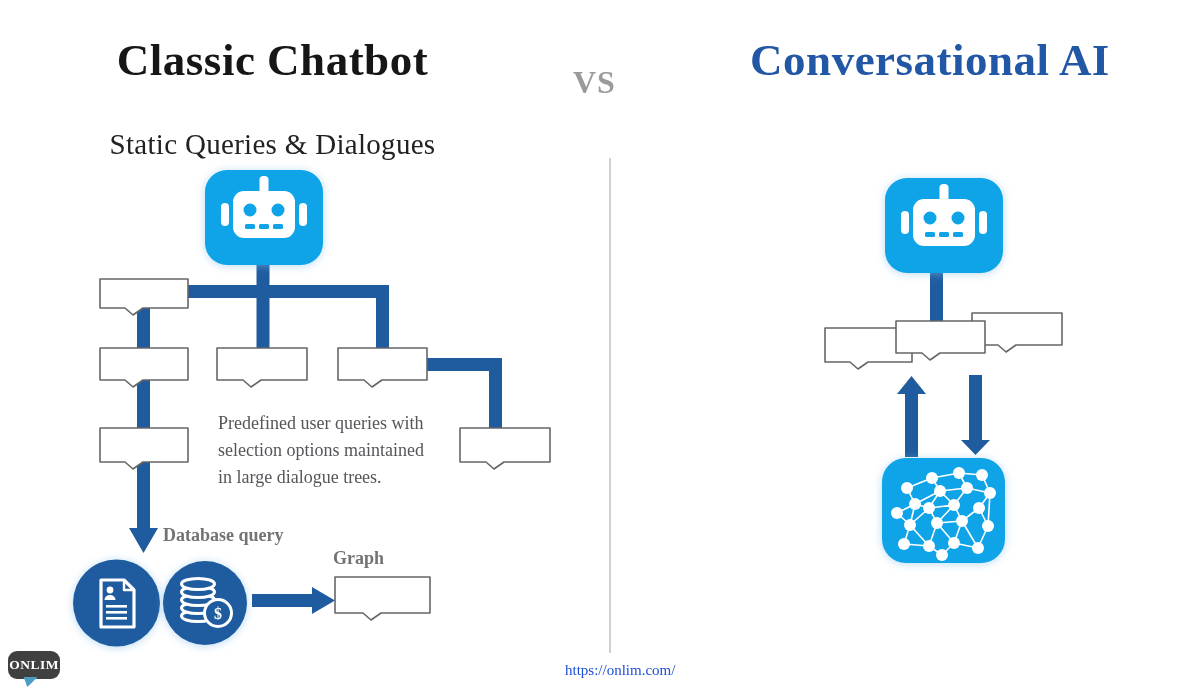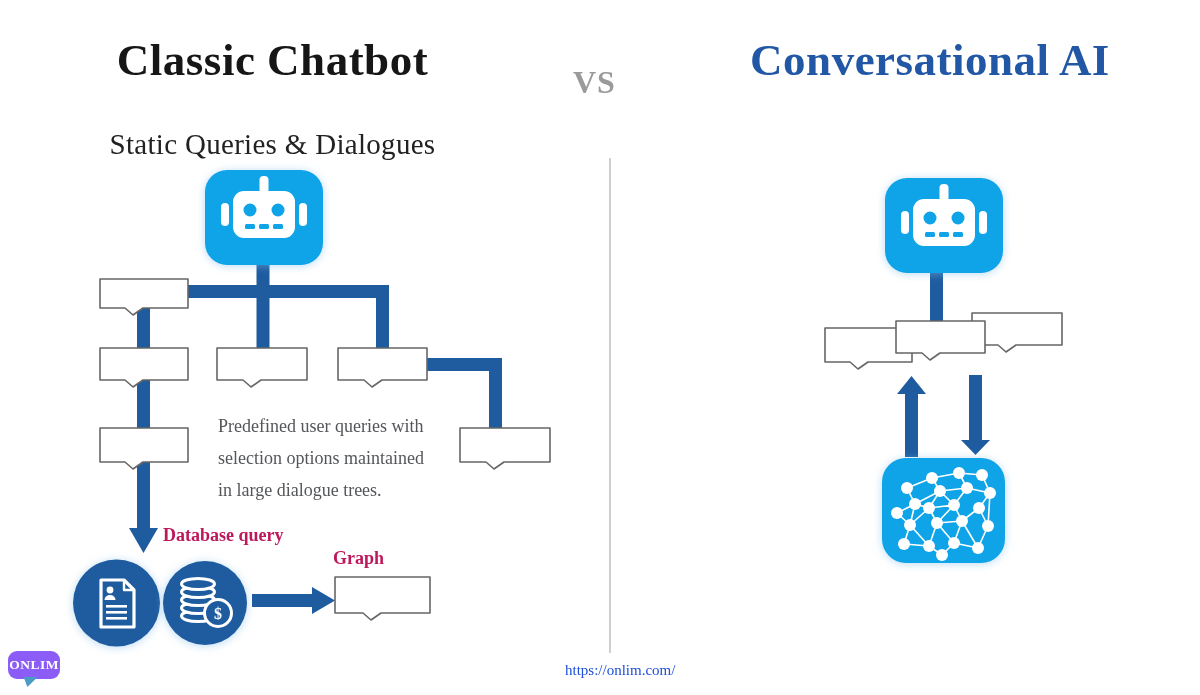--- a/index.html
+++ b/index.html
@@ -10,29 +10,29 @@
   .abs{position:absolute;}
   .title-block{top:34px;text-align:center;}
   .title-block h1{margin:0;font-size:45px;line-height:52px;font-weight:700;letter-spacing:.5px;}
   .title-block h2{margin:14px 0 0 0;font-size:29px;line-height:34px;font-weight:400;letter-spacing:.3px;}
   .left-titles{left:0;width:545px;color:#161616;}
   .left-titles h2{color:#222;margin-top:41px;}
   .right-titles{left:660px;width:540px;color:#2257a5;}
   .right-titles h2{color:#2b62a8;}
   .vs{left:573px;top:64px;font-size:32px;font-weight:600;color:#9a9a9a;letter-spacing:1px;}
   .divider{left:609px;top:158px;width:2px;height:495px;background:#cfcfcf;}
-  .para{font-size:18px;line-height:32px;color:#54565a;}
+  .para{font-size:18px;line-height:27px;color:#54565a;}
   .para-left{left:218px;top:410px;width:216px;}
   .para-right{left:705px;top:579px;width:492px;}
-  .mini-label{font-size:18px;font-weight:700;color:#be185d;}
+  .mini-label{font-size:18px;font-weight:700;color:#737373;}
   .db-label{left:163px;top:525px;}
   .answer-label{left:333px;top:548px;}
   .url{left:565px;top:662px;font-size:15px;color:#1d4ed8;cursor:pointer;}
   .logo{
-    left:8px;top:651px;width:52px;height:28px;background:#8b5cf6;border-radius:9px;
+    left:8px;top:651px;width:52px;height:28px;background:#404040;border-radius:9px;
     color:#fff;font-weight:700;font-size:13.5px;display:flex;align-items:center;justify-content:center;
     letter-spacing:.5px;
   }
   .logo-tail{
     position:absolute;left:14px;top:26px;width:0;height:0;
     border-left:7px solid transparent;border-right:7px solid transparent;
     border-top:10px solid #4a9cc4;transform:skewX(-18deg);
   }
   svg .doc{fill:#ffffff;stroke:#666666;stroke-width:1.6;stroke-linejoin:round;}
   svg .blue{fill:#1e5c9f;}

